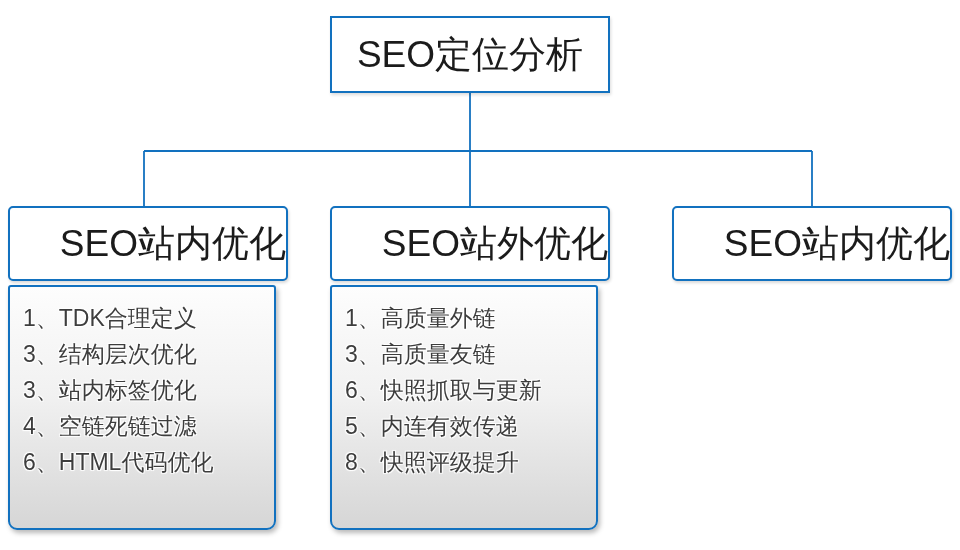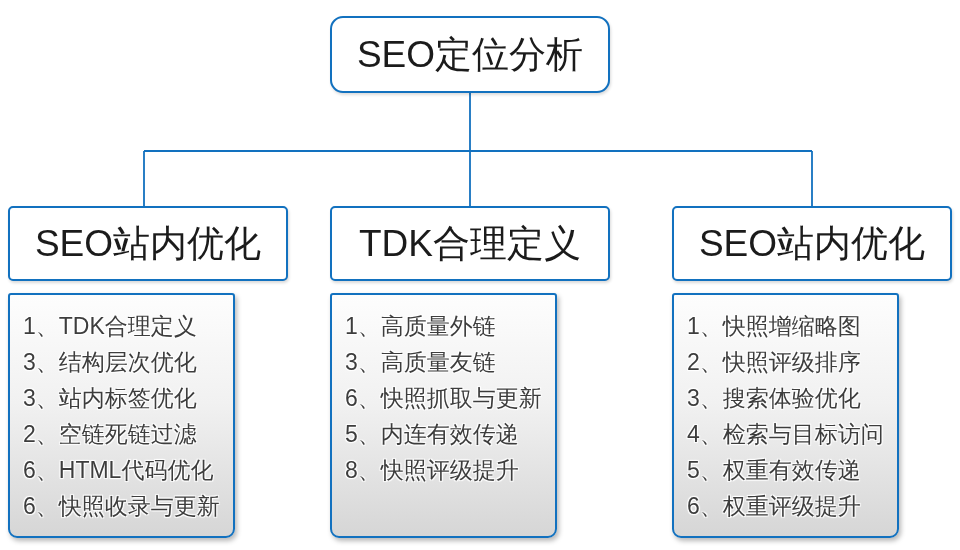--- a/index.html
+++ b/index.html
@@ -21,21 +21,21 @@
     width: 960px; height: 550px;
     pointer-events: none;
   }
   .root-box {
     position: absolute;
     left: 330px; top: 16px;
     width: 280px; height: 77px;
     box-sizing: border-box;
     background: #ffffff;
     border: 2px solid var(--blue, #1271bf);
-    border-radius: 13px;
+    border-radius: 0;
     display: flex;
     align-items: center;
     justify-content: center;
     font-size: 37px;
     color: #1b1b1b;
     box-shadow: 1px 2px 3px rgba(0,0,0,0.14);
     white-space: nowrap;
   }
   .branch-column {
     position: absolute;
@@ -46,30 +46,30 @@
   .branch-column.col-1 { left: 330px; }
   .branch-column.col-2 { left: 672px; }
   .branch-header {
     box-sizing: border-box;
     width: 280px; height: 75px;
     background: #ffffff;
     border: 2px solid var(--blue, #1271bf);
     border-radius: 5px;
     display: flex;
     align-items: center;
-    justify-content: center;
+    justify-content: flex-end;
     font-size: 37px;
     color: #1b1b1b;
     box-shadow: 1px 2px 3px rgba(0,0,0,0.15);
     white-space: nowrap;
   }
   .branch-list {
     box-sizing: border-box;
-    margin-top: 12px;
-    width: 227px; height: 245px;
+    margin-top: 4px;
+    width: 268px; height: 245px;
     background: linear-gradient(180deg, #fdfdfd 0%, #f1f1f1 45%, #d6d6d6 100%);
     border: 2px solid var(--blue, #1271bf);
     border-radius: 3px 3px 9px 9px;
     padding: 13px 8px 0 13px;
     box-shadow: 2px 3px 5px rgba(0,0,0,0.28);
   }
   .list-item {
     font-size: 23px;
     line-height: 36px;
     color: #3d3d3d;
@@ -95,46 +95,37 @@
   </div>
 
   <div class="branch-column col-0">
     <div class="branch-header">
       <span>SEO站内优化</span>
     </div>
     <div class="branch-list">
       <div class="list-item">1、TDK合理定义</div>
       <div class="list-item">3、结构层次优化</div>
       <div class="list-item">3、站内标签优化</div>
-      <div class="list-item">2、空链死链过滤</div>
+      <div class="list-item">4、空链死链过滤</div>
       <div class="list-item">6、HTML代码优化</div>
-      <div class="list-item">6、快照收录与更新</div>
     </div>
   </div>
 
   <div class="branch-column col-1">
     <div class="branch-header">
-      <span>TDK合理定义</span>
+      <span>SEO站外优化</span>
     </div>
     <div class="branch-list">
       <div class="list-item">1、高质量外链</div>
       <div class="list-item">3、高质量友链</div>
       <div class="list-item">6、快照抓取与更新</div>
       <div class="list-item">5、内连有效传递</div>
       <div class="list-item">8、快照评级提升</div>
     </div>
   </div>
 
   <div class="branch-column col-2">
     <div class="branch-header">
       <span>SEO站内优化</span>
     </div>
-    <div class="branch-list">
-      <div class="list-item">1、快照增缩略图</div>
-      <div class="list-item">2、快照评级排序</div>
-      <div class="list-item">3、搜索体验优化</div>
-      <div class="list-item">4、检索与目标访问</div>
-      <div class="list-item">5、权重有效传递</div>
-      <div class="list-item">6、权重评级提升</div>
-    </div>
   </div>
 
 </div>
 
 </body></html>

